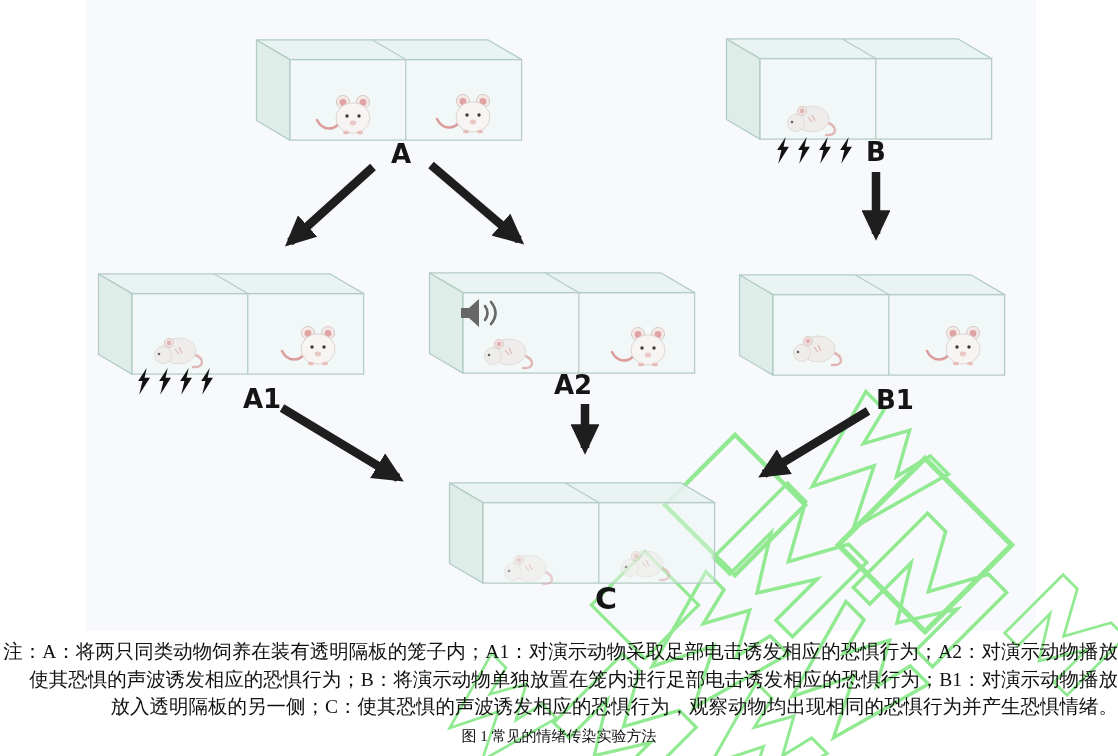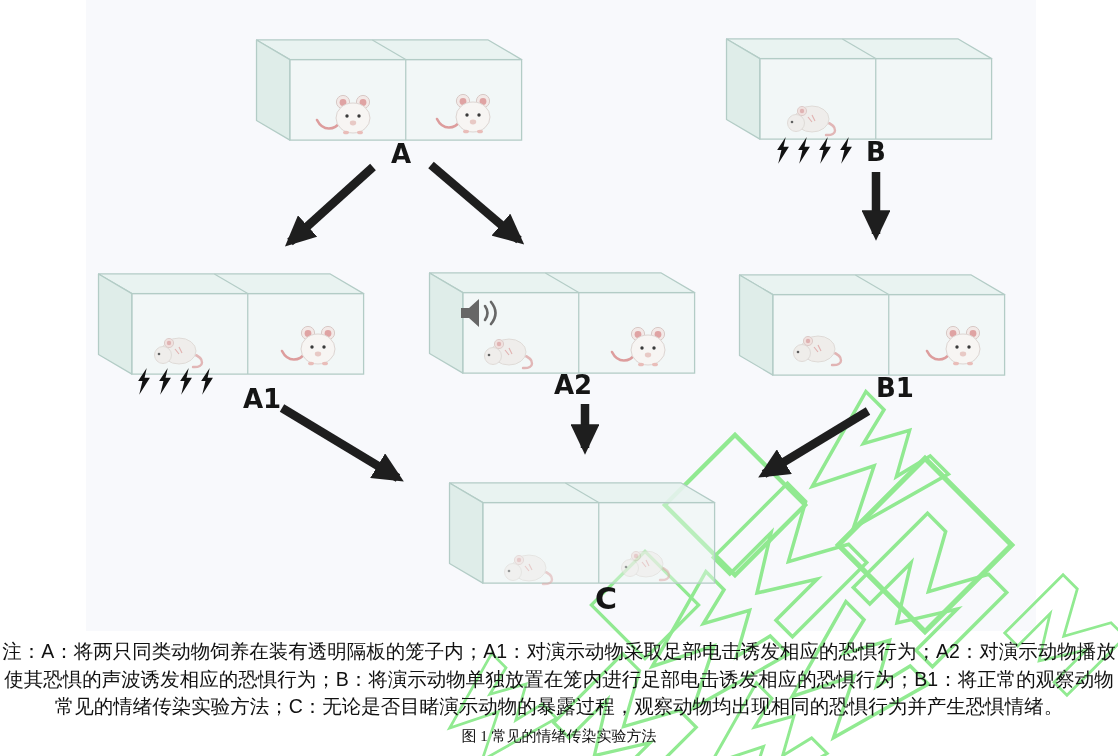--- a/index.html
+++ b/index.html
@@ -11,22 +11,22 @@
   .mouse{position:absolute;width:64px;height:46px;}
   .cage-label{position:absolute;width:90px;text-align:center;
               font-family:"DejaVu Sans","Liberation Sans",sans-serif;
               font-weight:bold;color:#151515;font-size:26px;line-height:1;}
   .cage-label.big{font-size:30px;}
   .bolt{position:absolute;width:15px;height:30px;}
   .speaker{position:absolute;width:46px;height:32px;}
   .overlay{position:absolute;left:0;top:0;width:1118px;height:756px;pointer-events:none;}
   .watermark{color:#86e886;opacity:0.9;}
   .note{position:absolute;left:0;top:638px;width:1118px;color:#111;
-        font-family:Liberation Sans, sans-serif;
-        font-size:19.5px;line-height:27.5px;text-align:center;}
+        font-family:Liberation Serif, serif;
+        font-size:19.5px;line-height:27.5px;text-align:right;}
   .fig-caption{position:absolute;left:0;top:727px;width:1118px;text-align:center;color:#111;
         font-family:"Liberation Serif","DejaVu Serif",serif;font-size:15px;}
 </style>
 </head>
 <body>
 
 <svg width="0" height="0" style="position:absolute" aria-hidden="true">
   <defs>
     <symbol id="sym-cage" viewBox="0 0 280 110">
       <polygon points="2,2 238,2 272,22 36,22" fill="#e7f2ef" fill-opacity="0.9" stroke="#b3ccc6" stroke-width="1.3" stroke-linejoin="round"></polygon>
@@ -177,21 +177,21 @@
     <svg viewBox="0 0 280 110">
         <use href="#sym-cage"></use>
       </svg>
   </div>
   <svg class="mouse" style="left:786px;top:322px;opacity:.88" viewBox="0 0 64 46">
       <use href="#sym-mouse-scared"></use>
     </svg>
   <svg class="mouse" style="left:923px;top:321px" viewBox="0 0 64 46">
       <use href="#sym-mouse"></use>
     </svg>
-  <div class="cage-label" style="left:850px;top:375px">B1</div>
+  <div class="cage-label" style="left:850px;top:387px">B1</div>
 
   <div class="cage" style="left:447px;top:481px">
     <svg viewBox="0 0 280 110">
         <use href="#sym-cage"></use>
       </svg>
   </div>
   <svg class="mouse" style="left:497px;top:541px;opacity:.55" viewBox="0 0 64 46">
       <use href="#sym-mouse-scared"></use>
     </svg>
   <svg class="mouse" style="left:614px;top:537px;opacity:.55" viewBox="0 0 64 46">
@@ -210,17 +210,17 @@
       <line x1="431" y1="165" x2="519" y2="240" marker-end="url(#ah)"></line>
       <line x1="876" y1="172" x2="876" y2="234" marker-end="url(#ah)"></line>
       <line x1="282" y1="408" x2="398" y2="478" marker-end="url(#ah)"></line>
       <line x1="585" y1="404" x2="585" y2="448" marker-end="url(#ah)"></line>
       <line x1="868" y1="411" x2="764" y2="474" marker-end="url(#ah)"></line>
     </g>
   </svg>
 
   <div class="note">
     <div>注：A：将两只同类动物饲养在装有透明隔板的笼子内；A1：对演示动物采取足部电击诱发相应的恐惧行为；A2：对演示动物播放</div>
-    <div>使其恐惧的声波诱发相应的恐惧行为；B：将演示动物单独放置在笼内进行足部电击诱发相应的恐惧行为；B1：将正常的观察动物</div>
-    <div>常见的情绪传染实验方法；C：无论是否目睹演示动物的暴露过程，观察动物均出现相同的恐惧行为并产生恐惧情绪。</div>
+    <div>使其恐惧的声波诱发相应的恐惧行为；B：将演示动物单独放置在笼内进行足部电击诱发相应的恐惧行为；B1：对演示动物播放</div>
+    <div>放入透明隔板的另一侧；C：使其恐惧的声波诱发相应的恐惧行为，观察动物均出现相同的恐惧行为并产生恐惧情绪。</div>
   </div>
   <div class="fig-caption">图 1 常见的情绪传染实验方法</div>
 </div>
 
 </body></html>

